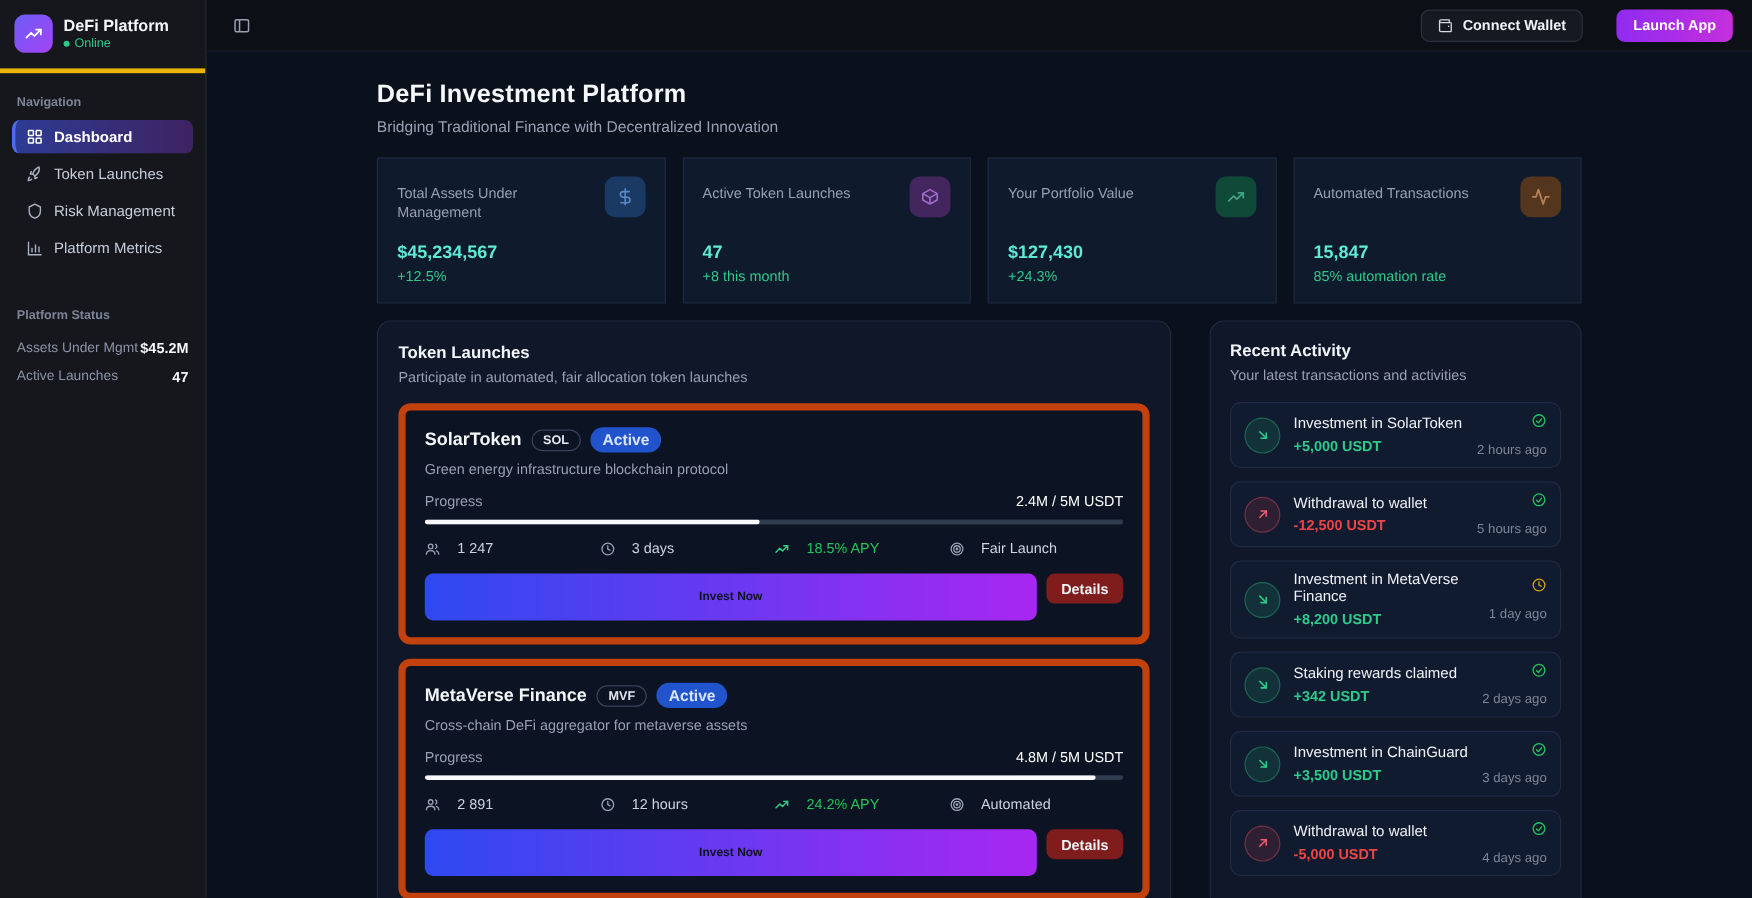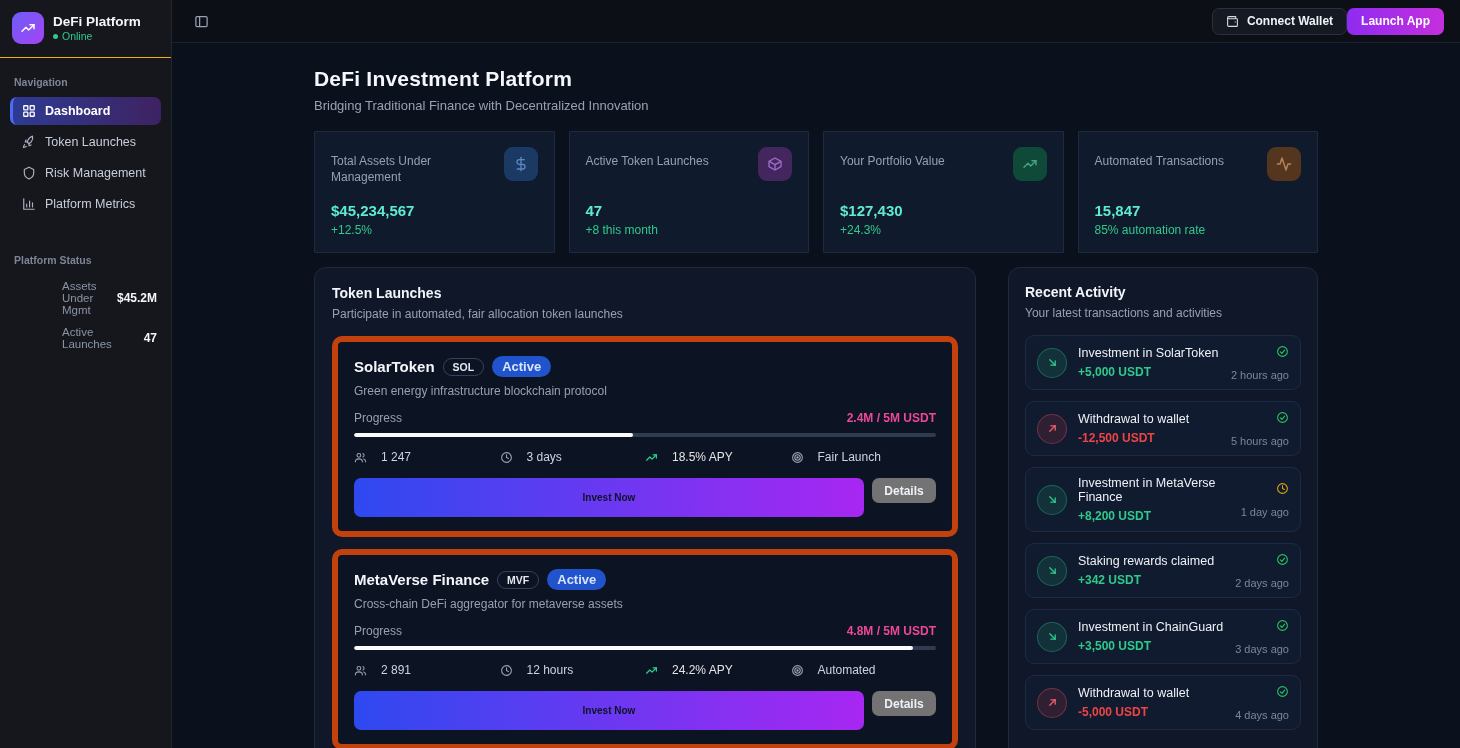--- a/index.html
+++ b/index.html
@@ -3,48 +3,48 @@
 <meta charset="utf-8">
 <style>
   * { margin:0; padding:0; box-sizing:border-box; }
   html,body { width:1460px; height:748px; overflow:hidden; background:#0b101d;
     font-family:"Liberation Sans", sans-serif; color:#e6eaf2; }
 
   
   .sidebar { position:fixed; left:0; top:0; width:172px; height:748px;
     background:#15171d; border-right:1px solid #23272f; z-index:5; }
   .brand { display:flex; align-items:center; gap:9px; padding:12px 12px 13px;
-    border-bottom:1px solid #eab308; }
+    border-bottom:4px solid #eab308; }
   .brand-logo { width:32px; height:32px; border-radius:9px; flex:0 0 auto;
     background:linear-gradient(135deg,#6d5df6,#a343f5);
     display:flex; align-items:center; justify-content:center; }
   .brand-logo svg { width:16px; height:16px; color:#fff; }
   .brand-name { font-size:13.5px; font-weight:700; color:#f4f6fa; line-height:1.25; }
   .brand-status { font-size:10.5px; color:#2fc98a; display:flex; align-items:center; gap:4px; }
   .dot { width:5px; height:5px; border-radius:50%; background:#2fc98a; display:inline-block; }
   .side-section { padding:14px 10px 0; }
   .side-label { font-size:10.5px; font-weight:700; color:#7c8496; margin:4px 4px 9px; }
   .nav-item { display:flex; align-items:center; gap:9px; padding:7px 9px; margin-bottom:3px;
     border-radius:7px; font-size:12.5px; color:#c7cdd9; cursor:pointer; border-left:3px solid transparent; }
   .nav-item svg { width:14px; height:14px; color:#aab1c0; flex:0 0 auto; }
   .nav-item.active { background:linear-gradient(90deg,rgba(66,88,244,.55),rgba(148,58,240,.32));
     border-left:3px solid #4e6bf5; color:#ffffff; font-weight:700; }
   .nav-item.active svg { color:#fff; }
   .status-row { display:flex; justify-content:space-between; align-items:center;
-    padding:5px 4px; font-size:11.5px; color:#8b93a6;margin-left:48px; }
+    padding:5px 4px; font-size:11.5px; color:#8b93a6; }
   .status-row b { color:#f4f6fa; font-size:12px; }
 
   
   .topbar { position:fixed; left:172px; top:0; right:0; height:43px; background:#0c0f16;
     border-bottom:1px solid #1b2130; display:flex; align-items:center;
     padding:0 16px; z-index:4; }
   .panel-toggle { width:26px; height:26px; display:flex; align-items:center; justify-content:center;
     border-radius:6px; cursor:pointer; }
   .panel-toggle svg { width:15px; height:15px; color:#98a0b3; }
-  .topbar-right { margin-left:auto; display:flex; gap:0; align-items:center; }
+  .topbar-right { margin-left:auto; display:flex; gap:28px; align-items:center; }
   .btn-wallet { display:flex; align-items:center; gap:8px; height:27px; padding:0 13px;
     background:#151922; border:1px solid #2a303d; border-radius:7px; color:#f0f2f7;
     font-size:12px; font-weight:700; cursor:pointer; font-family:inherit; }
   .btn-wallet svg { width:13px; height:13px; color:#d6dae3; }
   .btn-launch { height:27px; padding:0 14px; border:none; border-radius:7px; cursor:pointer;
     background:linear-gradient(90deg,#8f2bf0,#c52fdd); color:#fff; font-size:12px;
     font-weight:700; font-family:inherit; }
 
   
   .main { position:absolute; left:172px; top:43px; right:0; height:705px; }
@@ -74,33 +74,33 @@
   .lc-head { display:flex; align-items:center; gap:8px; }
   .lc-name { font-size:15px; font-weight:700; color:#f4f6fa; }
   .pill-symbol { font-size:10.5px; font-weight:700; color:#e4e8f0; padding:2px 9px;
     border:1px solid #39415a; border-radius:999px; }
   .pill-status { font-size:13px; font-weight:700; padding:3px 10px; border-radius:999px; }
   .pill-status.active { background:#2153cc; color:#d8e5ff; }
   .pill-status.completed { background:#0a4233; color:#2fd48c; }
   .lc-desc { font-size:12px; color:#97a0b3; margin-top:7px; }
   .lc-progress-row { display:flex; justify-content:space-between; align-items:center; margin-top:13px; }
   .lc-progress-label { font-size:12px; color:#97a0b3; }
-  .lc-raised { font-size:12px; font-weight:700; color:#ec4899;text-align:right; }
+  .lc-raised { font-size:12px; font-weight:400; color:#ffffff;text-align:right; }
   .track { height:4px; background:#313b50; border-radius:999px; margin-top:8px; overflow:hidden; }
   .fill { height:100%; background:#fafbfd; border-radius:999px; }
   .lc-stats { display:grid; grid-template-columns:repeat(4,1fr); margin-top:13px; }
   .lc-stat { display:flex; align-items:center; gap:14px; font-size:12px; color:#cdd4e0; }
   .lc-stat svg { width:13px; height:13px; color:#9aa3b6; }
-  .lc-stat.apy { color:#e5e5e5; } .lc-stat.apy svg { color:#2bd489; }
+  .lc-stat.apy { color:#22c55e; } .lc-stat.apy svg { color:#2bd489; }
   .lc-actions { display:flex; gap:8px; margin-top:14px; }
   .btn-invest { flex:1; height:39px; border:none; border-radius:7px; cursor:pointer;
     background:linear-gradient(90deg,#2e49f0,#a827f2); color:#0e1324; font-weight:700;
     font-size:10px; font-family:inherit; }
   .btn-details { width:64px; height:25px; border:none; border-radius:7px; cursor:pointer;
-    background:#737373; color:#eef1f6; font-size:12px; font-weight:700; font-family:inherit; }
+    background:#7f1d1d; color:#eef1f6; font-size:12px; font-weight:700; font-family:inherit; }
 
   
   .act-row { background:#111b30; border:1px solid #1e2a43; border-radius:9px;
     padding:8px 11px; margin-bottom:11px; display:flex; gap:11px; align-items:center; min-height:47px; }
   .act-icon { width:30px; height:30px; border-radius:50%; display:flex; align-items:center;
     justify-content:center; flex:0 0 auto; }
   .act-icon svg { width:13px; height:13px; }
   .act-icon.in  { background:rgba(21,128,90,.22); border:1px solid rgba(47,201,138,.35); color:#2fc98a; }
   .act-icon.out { background:rgba(190,49,68,.18); border:1px solid rgba(239,90,104,.35); color:#ef5e6e; }
   .act-mid { flex:1; min-width:0; }

